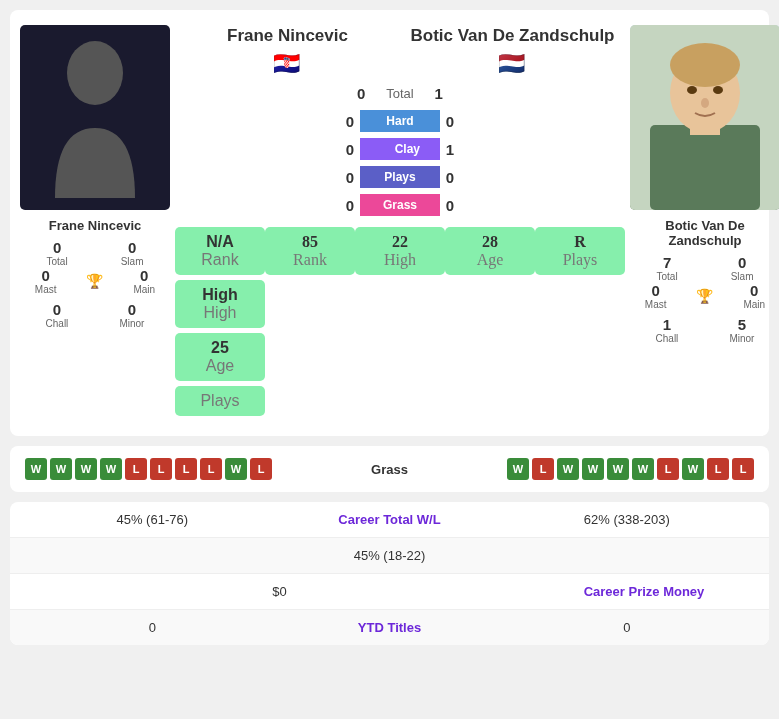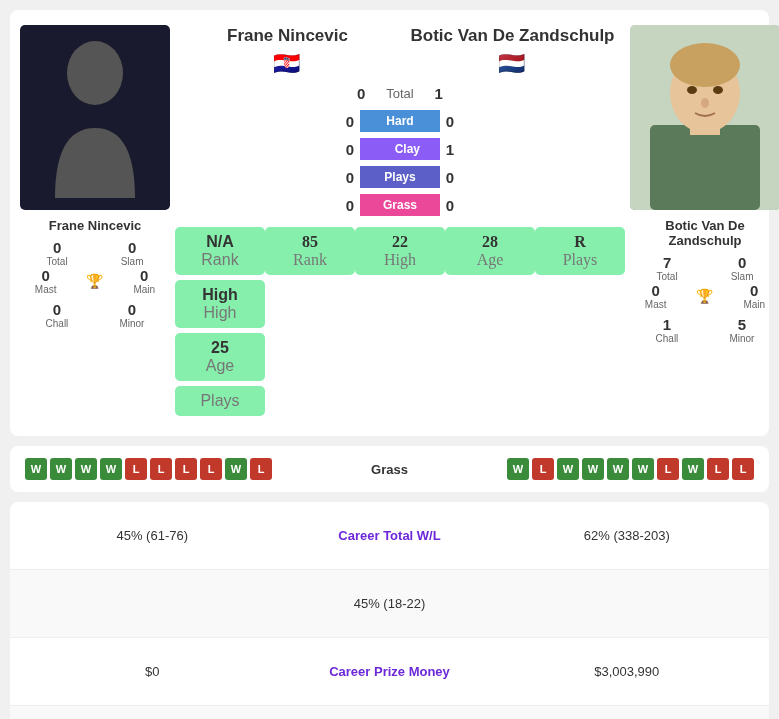--- a/index.html
+++ b/index.html
@@ -111,21 +111,21 @@
     
     .stats-table {
       background: white;
       border-radius: 8px;
       overflow: hidden;
     }
 
     .stats-row {
       display: flex;
       align-items: flex-end;
-      padding: 26px 15px;
+      padding: 10px 15px;
       border-bottom: 1px solid #eee;
     }
 
     .stats-row:last-child { border-bottom: none; }
 
     .stats-row:nth-child(even) { background: #f9f9f9; }
 
     .stats-left-val {
       flex: 1;
       text-align: center;
@@ -532,21 +532,20 @@
         <div class="stats-left-val">45% (61-76)</div>
         <div class="stats-center-label">Career Total W/L</div>
         <div class="stats-right-val">62% (338-203)</div>
       </div>
       <div class="stats-row">
         <div class="stats-right-val">45% (18-22)</div>
       </div>
       <div class="stats-row">
         <div class="stats-left-val">$0</div>
         <div class="stats-center-label">Career Prize Money</div>
-        <div class="stats-right-val">$3,003,990</div>
       </div>
       <div class="stats-row">
         <div class="stats-left-val">0</div>
         <div class="stats-center-label">YTD Titles</div>
         <div class="stats-right-val">0</div>
       </div>
     </div>
 
 </div>
 

